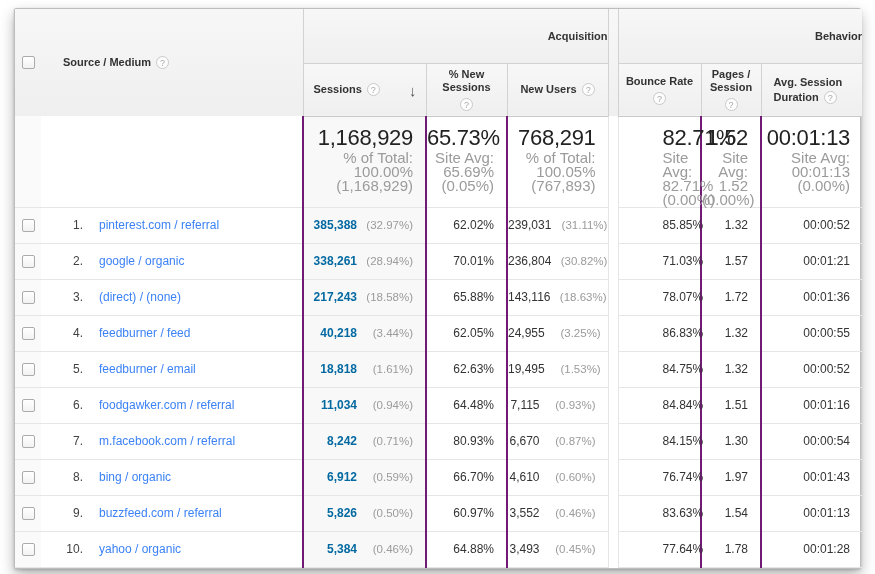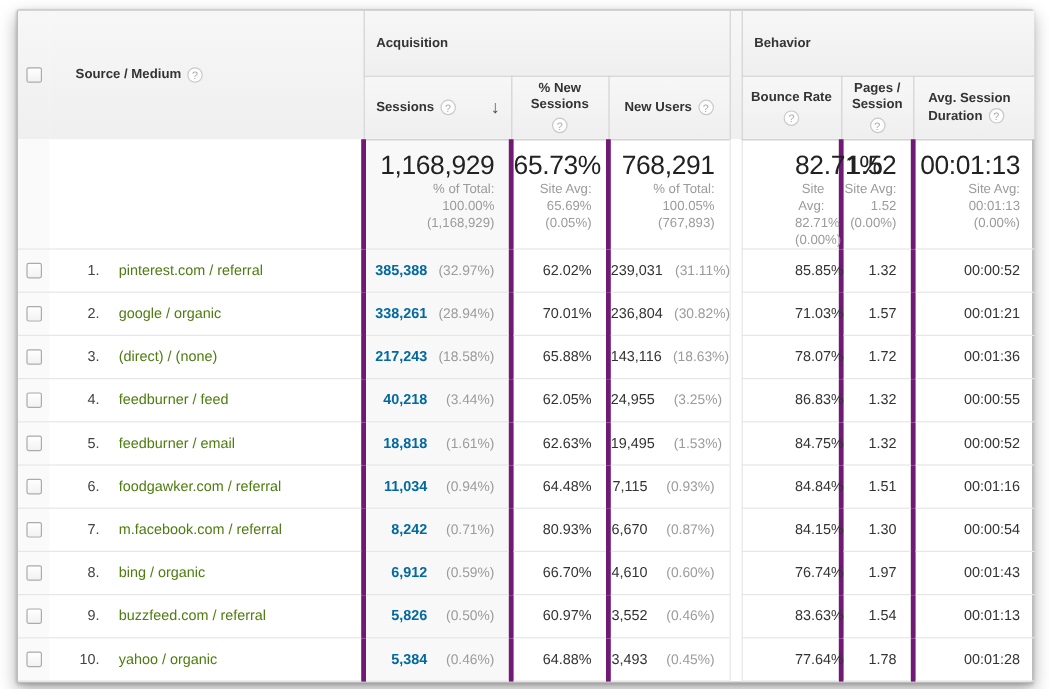--- a/index.html
+++ b/index.html
@@ -18,21 +18,21 @@
 
   
   thead th {
     background: linear-gradient(#f7f7f7, #efefef);
     font-weight: bold; font-size: 11px; color: #333;
     vertical-align: middle; text-align: left;
   }
   tr.group-row th { height: 54px; }
   tr.sub-row th { height: 53px; border-bottom: 1px solid #c9c9c9; }
   th.h-border-left { border-left: 1px solid #d2d2d2; }
-  th.group-label { padding-left: 10px; border-bottom: 1px solid #d2d2d2; }
+  th.group-label { padding-left: 10px; border-bottom: 1px solid #d2d2d2; text-align: right; }
   th.cb-head, td.cb-col { text-align: center; }
   th.source-head { padding-left: 22px; }
   th.sessions-head { position: relative; padding-left: 10px; }
   th.center-head { text-align: center; line-height: 13px; }
   th.avg-head { padding-left: 12px; padding-right: 6px; line-height: 15px; }
   .sort-arrow {
     position: absolute; right: 9px; top: 50%; transform: translateY(-50%);
     font-size: 15px; color: #555; font-weight: normal; cursor: pointer;
   }
 
@@ -46,44 +46,44 @@
 
   .checkbox {
     display: inline-block; width: 13px; height: 13px;
     border: 1px solid #ababab; border-radius: 2px;
     background: linear-gradient(#fff, #f2f2f2);
     vertical-align: middle; cursor: pointer;
   }
 
   
   tbody td { border-bottom: 1px solid #e6e6e6; vertical-align: middle; }
-  td.b-left { border-left: 4px solid #701a75; }
+  td.b-left { border-left: 2px solid #701a75; }
   td.cb-col { background: #fafafa; }
   td.gap-cell { border-bottom: none; border-left: 1px solid #e6e6e6; }
   td.gap-right { border-left: 1px solid #e6e6e6; padding-left: 44px; }
   tr.data-row td { height: 36px; }
   td.metric { text-align: right; padding-right: 12px; white-space: nowrap; }
   td.sessions-col { background: #f8f8f8; }
 
   td.src-cell { padding-left: 0; white-space: nowrap; overflow: hidden; }
   .idx { display: inline-block; width: 42px; text-align: right; margin-right: 16px; color: #424242; }
-  a.src-link { color: #4d7c0f; text-decoration: none; cursor: pointer; }
+  a.src-link { color: #3b82f6; text-decoration: none; cursor: pointer; }
 
   .num-bold { font-weight: bold; color: #0369a1; }
   .num-reg { color: #333; }
   .pct {
     display: inline-block; min-width: 56px; text-align: right;
     color: #9b9b9b; font-size: 11.5px;
   }
 
   
   tr.summary-row td { height: 78px; vertical-align: top; padding-top: 8px; }
   .sum-big { display: block; font-size: 22px; color: #222; line-height: 25px; letter-spacing: -0.3px; }
   .sum-sub {
-    display: block; font-size: 11px; color: #9b9b9b; line-height: 14px;
+    display: block; font-size: 15px; color: #9b9b9b; line-height: 14px;
     white-space: pre-line; margin-top: 1px;
   }
 </style>
 </head>
 <body>
 
 <div class="card">
 <table>
   <colgroup>
     <col style="width:26px">

